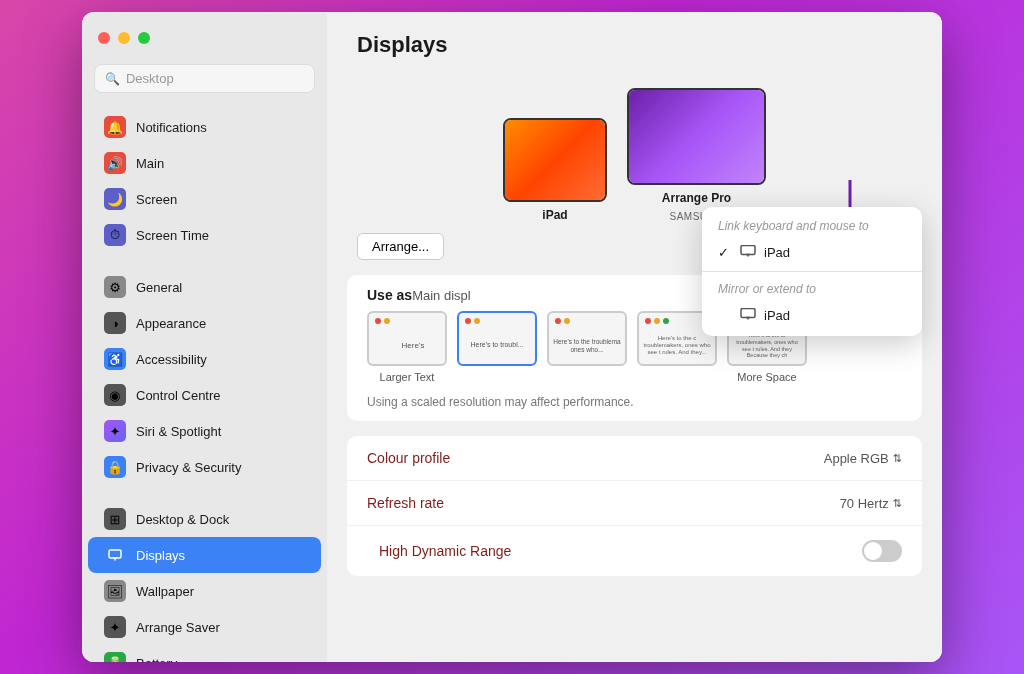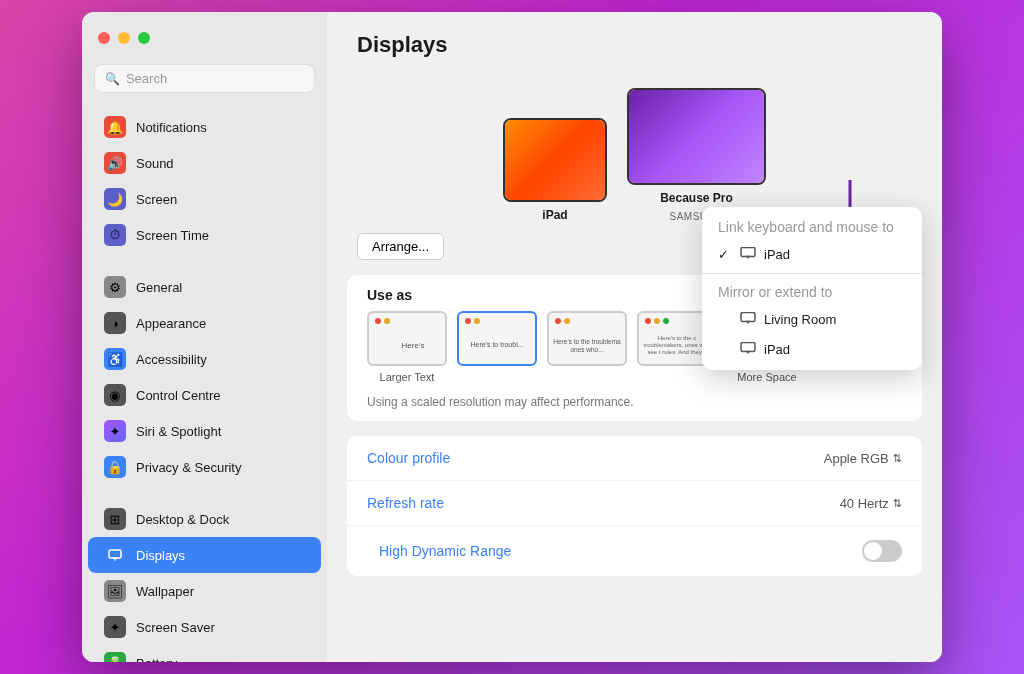--- a/index.html
+++ b/index.html
@@ -213,24 +213,25 @@
       top: 195px;
       background: white;
       border-radius: 10px;
       box-shadow: 0 8px 30px rgba(0,0,0,0.2);
       width: 220px;
       z-index: 100;
       overflow: hidden;
       padding: 6px 0;
     }
     .dropdown-section-label {
-      font-size: 14px;
+      font-size: 12px;
       color: #999;
       padding: 6px 16px 4px 16px;
       font-weight: 500;
+      font-style: italic;
     }
     .dropdown-item {
       display: flex;
       align-items: center;
       padding: 7px 16px;
       font-size: 13px;
       color: #1a1a1a;
       cursor: pointer;
       gap: 8px;
     }
@@ -259,21 +260,21 @@
     
     .settings-section {
       background: white;
       border-radius: 10px;
       margin: 0 20px 15px 20px;
       overflow: hidden;
     }
     .section-header-row {
       display: flex;
       align-items: center;
-      justify-content: space-between;
+      justify-content: flex-start;
       padding: 12px 20px 8px 20px;
     }
     .section-label {
       font-size: 14px;
       font-weight: 600;
       color: #1a1a1a;
     }
     .section-right {
       font-size: 13px;
       color: #555;
@@ -350,21 +351,21 @@
       justify-content: space-between;
       padding: 14px 20px;
       border-bottom: 1px solid #f0f0f0;
     }
     .setting-row:last-child {
       border-bottom: none;
       padding-left: 32px;
     }
     .setting-name {
       font-size: 14px;
-      color: #3b82f6;
+      color: #7f1d1d;
     }
     .setting-value {
       font-size: 13px;
       color: #555;
       display: flex;
       align-items: center;
       gap: 4px;
     }
     
     .toggle {
@@ -397,30 +398,30 @@
 <div class="window">
 
   <div class="sidebar">
     <div class="titlebar">
       <div class="traffic-light close"></div>
       <div class="traffic-light minimize"></div>
       <div class="traffic-light maximize"></div>
     </div>
     <div class="search-bar">
       <span class="search-icon-svg">🔍</span>
-      <span class="search-placeholder">Search</span>
+      <span class="search-placeholder">Desktop</span>
     </div>
     <div class="sidebar-section">
       <div class="sidebar-item">
         <div class="sidebar-icon" style="background:#e74c3c;">🔔</div>
         <span class="item-label">Notifications</span>
       </div>
       <div class="sidebar-item">
         <div class="sidebar-icon" style="background:#e74c3c;">🔊</div>
-        <span class="item-label">Sound</span>
+        <span class="item-label">Main</span>
       </div>
       <div class="sidebar-item">
         <div class="sidebar-icon" style="background:#5b5fc7;">🌙</div>
         <span class="item-label">Screen</span>
       </div>
       <div class="sidebar-item">
         <div class="sidebar-icon" style="background:#5b5fc7;">⏱</div>
         <span class="item-label">Screen Time</span>
       </div>
     </div>
@@ -466,21 +467,21 @@
             </svg>
         </div>
         <span class="item-label">Displays</span>
       </div>
       <div class="sidebar-item">
         <div class="sidebar-icon" style="background:#888;">🖼</div>
         <span class="item-label">Wallpaper</span>
       </div>
       <div class="sidebar-item">
         <div class="sidebar-icon" style="background:#555;">✦</div>
-        <span class="item-label">Screen Saver</span>
+        <span class="item-label">Arrange Saver</span>
       </div>
       <div class="sidebar-item">
         <div class="sidebar-icon" style="background:#28a745;">🔋</div>
         <span class="item-label">Battery</span>
       </div>
     </div>
   </div>
 
   <div class="main-content">
     <div class="content-header">
@@ -491,21 +492,21 @@
       <div class="display-item">
         <div class="display-thumbnail">
           <div class="ipad-thumb" style="width:100px;height:80px;background:linear-gradient(135deg,#ff8c00,#ff4500,#ff6b35);"></div>
         </div>
         <span class="display-name">iPad</span>
       </div>
       <div class="display-item">
         <div class="display-thumbnail">
           <div class="macbook-thumb" style="width:135px;height:93px;background:linear-gradient(135deg,#6b21a8,#a855f7,#c084fc);"></div>
         </div>
-        <span class="display-name">Because Pro</span>
+        <span class="display-name">Arrange Pro</span>
         <span class="display-subtitle">SAMSUNG</span>
       </div>
     </div>
 
     <div class="controls-row">
       <button class="arrange-btn">Arrange...</button>
       <div class="plus-chevron">
         <div class="plus-btn">+</div>
         <div class="chevron-btn">▾</div>
       </div>
@@ -590,21 +591,21 @@
       <div class="setting-row">
         <span class="setting-name">Colour profile</span>
         <div class="setting-value">
           <span>Apple RGB</span>
           <span class="chevron-ud">⇅</span>
         </div>
       </div>
       <div class="setting-row">
         <span class="setting-name">Refresh rate</span>
         <div class="setting-value">
-          <span>40 Hertz</span>
+          <span>70 Hertz</span>
           <span class="chevron-ud">⇅</span>
         </div>
       </div>
       <div class="setting-row">
         <span class="setting-name">High Dynamic Range</span>
         <div class="toggle"></div>
       </div>
     </div>
 
     <div class="dropdown-menu">
@@ -624,28 +625,17 @@
       <div class="dropdown-section-label">Mirror or extend to</div>
       <div class="dropdown-item">
         <span class="dropdown-check" style="width:14px;display:inline-block;"></span>
         <span class="dropdown-monitor-icon">
           <svg width="16" height="12" viewBox="0 0 16 12" fill="none">
               <rect x="1" y="0.5" width="14" height="9" rx="1.5" stroke="#555" stroke-width="1.5"></rect>
               <line x1="6" y1="9.5" x2="10" y2="9.5" stroke="#555" stroke-width="1.5"></line>
               <line x1="8" y1="9.5" x2="8" y2="11.5" stroke="#555" stroke-width="1.5"></line>
             </svg>
         </span>
-        <span>Living Room</span>
-      </div>
-      <div class="dropdown-item">
-        <span class="dropdown-check" style="width:14px;display:inline-block;"></span>
-        <span class="dropdown-monitor-icon">
-          <svg width="16" height="12" viewBox="0 0 16 12" fill="none">
-              <rect x="1" y="0.5" width="14" height="9" rx="1.5" stroke="#555" stroke-width="1.5"></rect>
-              <line x1="6" y1="9.5" x2="10" y2="9.5" stroke="#555" stroke-width="1.5"></line>
-              <line x1="8" y1="9.5" x2="8" y2="11.5" stroke="#555" stroke-width="1.5"></line>
-            </svg>
-        </span>
         <span>iPad</span>
       </div>
     </div>
   </div>
 </div>
 
 </body></html>

